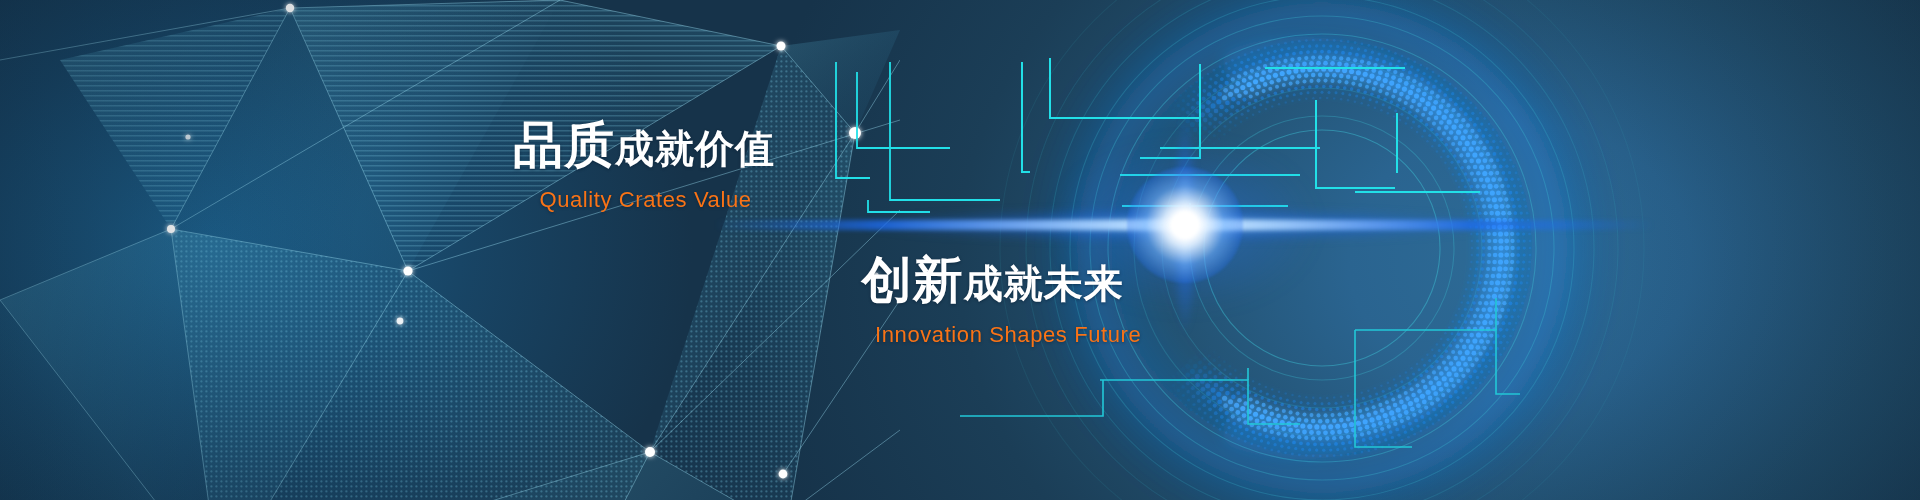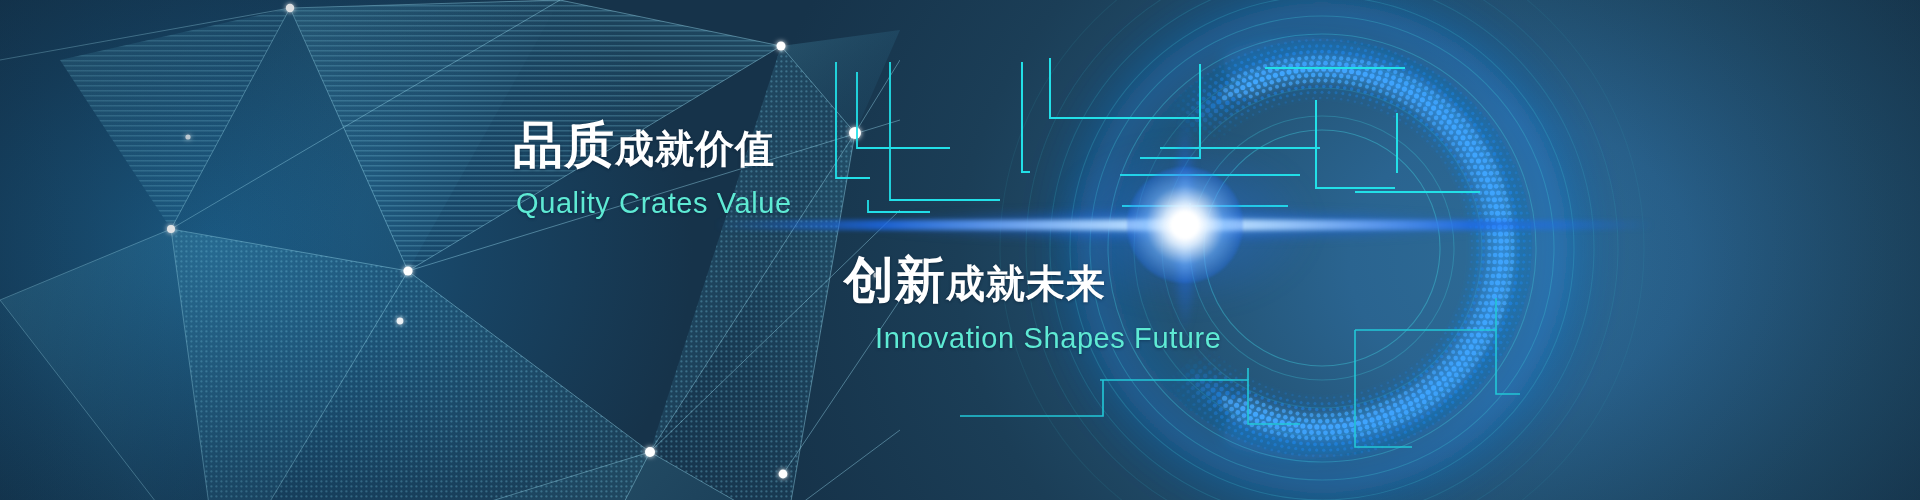--- a/index.html
+++ b/index.html
@@ -63,37 +63,37 @@
     background:radial-gradient(circle at 50% 50%, #ffffff 0%, #ffffff 16%, rgba(225,240,255,0.92) 26%, rgba(110,175,255,0.55) 48%, rgba(38,112,245,0.28) 70%, rgba(25,90,215,0) 100%);
     filter:blur(1px);
   }
   #flare .halo{
     position:absolute;left:-170px;top:-110px;width:340px;height:220px;border-radius:50%;
     background:radial-gradient(ellipse 170px 110px at 50% 50%, rgba(70,150,255,0.40) 0%, rgba(40,115,235,0.20) 42%, rgba(25,90,210,0) 78%);
     filter:blur(10px);
   }
 
   
-  .slogan{position:absolute;color:#ffffff;}
+  .slogan{position:absolute;color:#ffffff;text-align:center;}
   .cn-line{
     white-space:nowrap;
     line-height:1;
     text-shadow:0 1px 3px rgba(2,20,40,0.45);
   }
   .cn-big{
     font-size:50px;font-weight:700;letter-spacing:1px;
     font-family:"DejaVu Sans","Liberation Sans",sans-serif;
   }
   .cn-small{
     font-size:39px;font-weight:700;letter-spacing:1px;
     font-family:"DejaVu Sans","Liberation Sans",sans-serif;
   }
   .en-line{
-    font-size:29px;font-weight:400;letter-spacing:0.6px;
-    color:#5eead4;
+    font-size:22px;font-weight:400;letter-spacing:0.6px;
+    color:#f97316;
     text-shadow:0 1px 3px rgba(2,20,40,0.4);
     white-space:nowrap;
   }
   #slogan-1{left:513px;top:120px;}
   #slogan-1 .en-line{margin-top:17px;margin-left:3px;}
   #slogan-2{left:818px;top:255px;margin-left:26px;}
   #slogan-2 .en-line{margin-top:17px;margin-left:3px;padding-left:28px;}
 </style>
 </head>
 <body>

